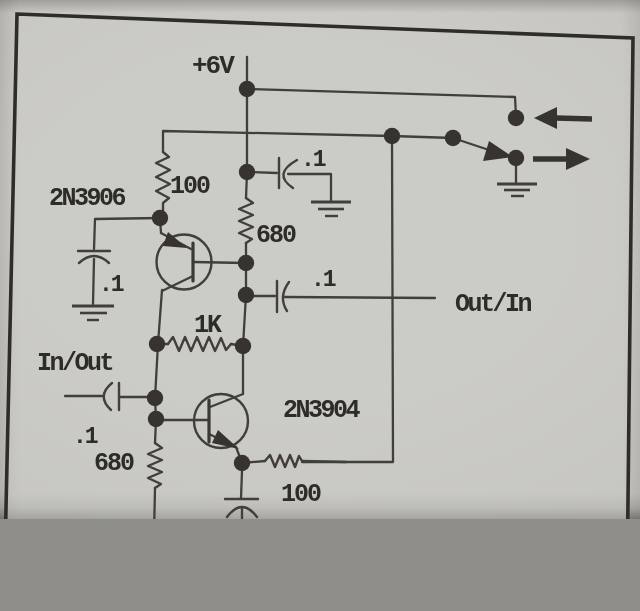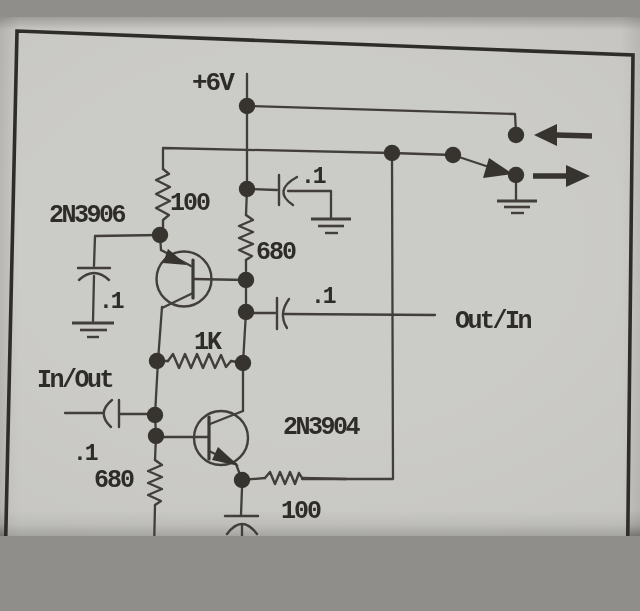--- a/index.html
+++ b/index.html
@@ -5,21 +5,20 @@
   html,body{margin:0;padding:0;background:#8f8e8b;}
   .stage{
     position:relative;width:640px;height:519px;overflow:hidden;
     background:
       linear-gradient(to bottom, rgba(20,18,15,.22), rgba(0,0,0,0) 2.5%),
       linear-gradient(to top, rgba(15,14,12,.38), rgba(15,14,12,.12) 2.2%, rgba(0,0,0,0) 5%),
       linear-gradient(to right, rgba(0,0,0,.10), rgba(0,0,0,0) 3%),
       linear-gradient(to left, rgba(0,0,0,.08), rgba(0,0,0,0) 3%),
       radial-gradient(125% 105% at 46% 44%, #cdccc8 35%, #c2c1be 70%, #abaaa7 100%);
     font-family:"Liberation Mono","DejaVu Sans Mono",monospace;
-    margin-top:17px;
   }
   .schem-svg{position:absolute;left:0;top:0;filter:blur(0.3px);}
   .lbl{font-family:"Liberation Mono","DejaVu Sans Mono",monospace;font-weight:700;fill:#2e2c29;}
   .wire{stroke:#423f3b;stroke-width:2.3;fill:none;stroke-linecap:round;stroke-linejoin:round;}
   .comp{stroke:#423f3b;stroke-width:2.4;fill:none;stroke-linecap:round;stroke-linejoin:round;}
   .bar{stroke:#3b3935;stroke-width:3.2;fill:none;stroke-linecap:round;}
   .dot{fill:#37342f;stroke:none;}
   .tri{fill:#37342f;stroke:none;}
   .gnd1{stroke:#423f3b;stroke-width:3;}
   .gnd2{stroke:#423f3b;stroke-width:2.6;}

